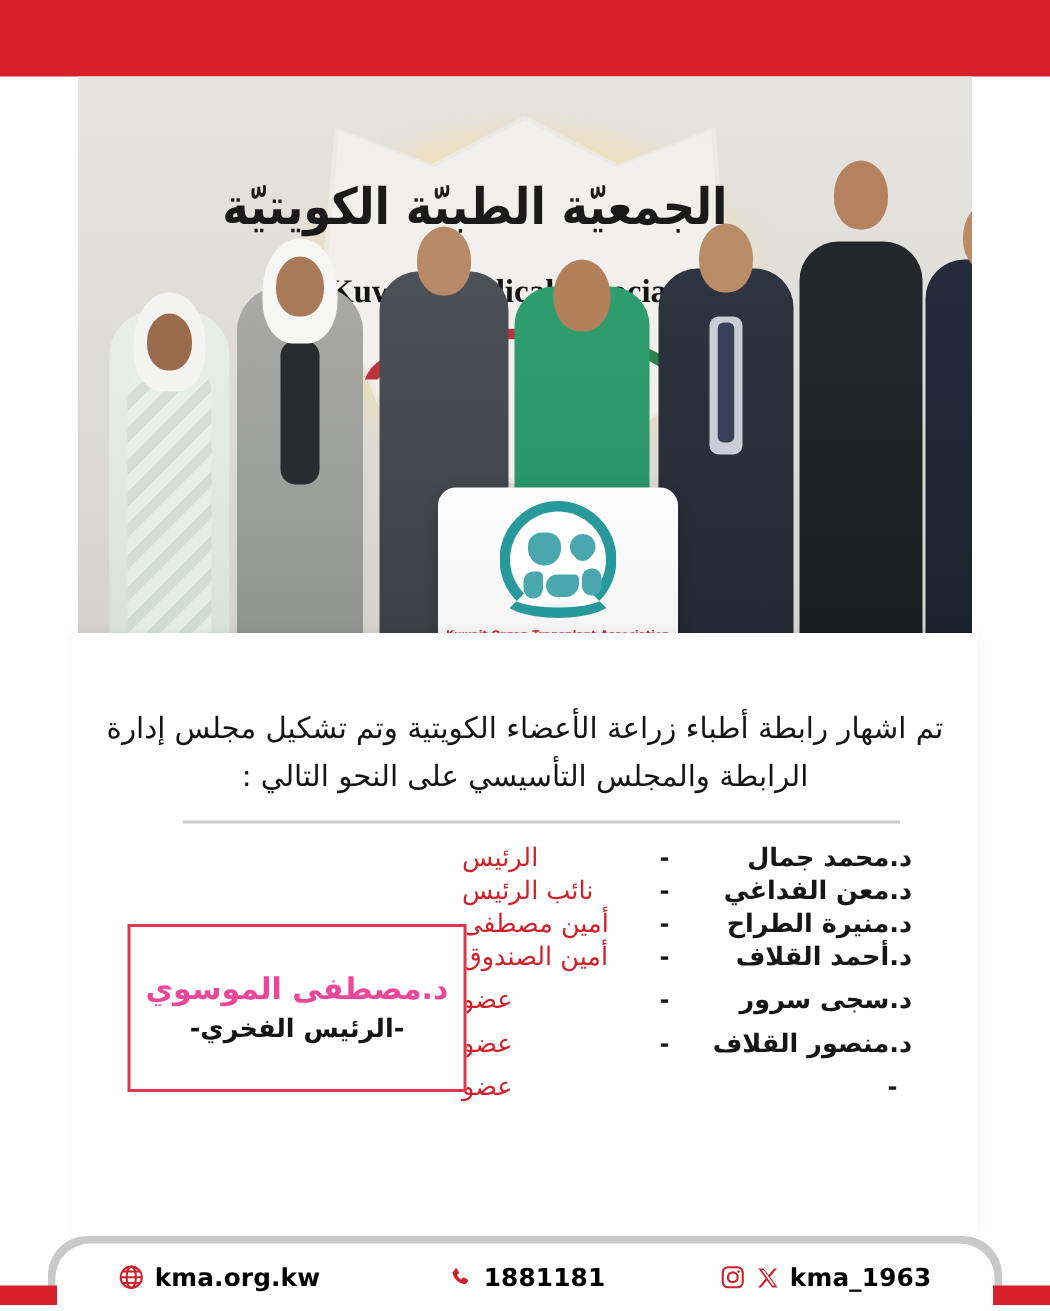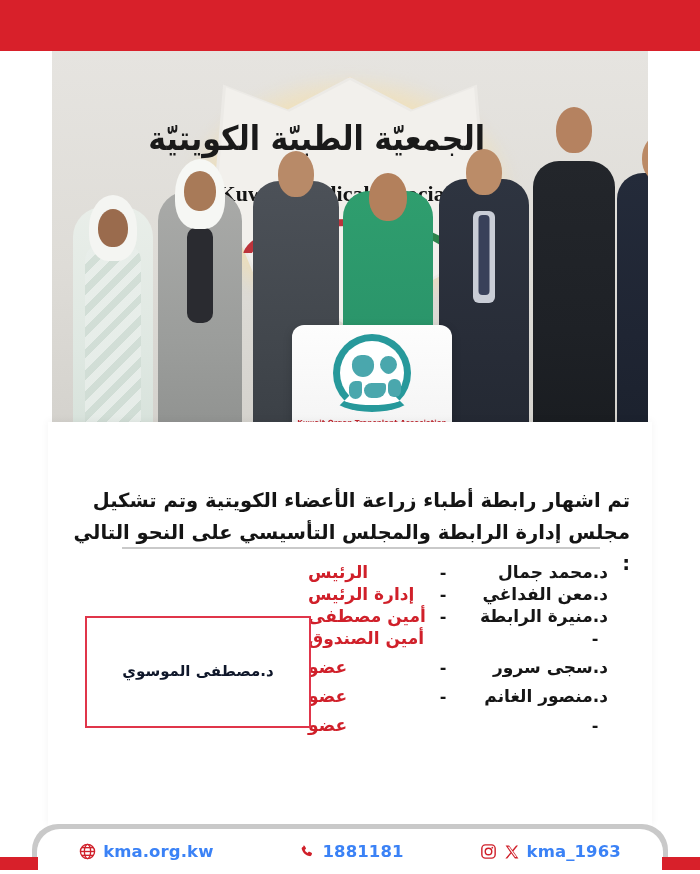--- a/index.html
+++ b/index.html
@@ -116,23 +116,23 @@
   }
 
   
   .content-card{
     position:absolute;left:48px;top:422px;width:604px;height:404px;
     background:#ffffff;
     box-shadow:0 -1px 8px rgba(0,0,0,.05);
   }
 
   .headline{
-    position:absolute;left:22px;right:22px;top:63px;
-    text-align:right;
-    font-size:19.5px;line-height:1.62;font-weight:700;color:#141414;
+    position:absolute;left:22px;right:22px;top:48px;
+    text-align:center;
+    font-size:19.5px;line-height:1.62;font-weight:400;color:#141414;
     letter-spacing:-0.2px;
   }
 
   .divider{
     position:absolute;left:74px;width:478px;top:125px;height:0;
     border-top:2px solid #c9c9c9;
   }
 
   
   .roster{
@@ -145,53 +145,53 @@
   }
   .r-name{
     font-size:17px;font-weight:700;color:#161616;
     width:152px;text-align:right;
   }
   .r-dash{
     font-size:16px;font-weight:700;color:#161616;
     width:26px;text-align:center;
   }
   .r-role{
-    font-size:17px;font-weight:700;color:#D0202A;
+    font-size:17px;font-weight:400;color:#D0202A;
     flex:1;text-align:left;
   }
   .roster-row.gap{margin-top:9px;}
 
   
   .honor-box{
     position:absolute;left:37px;top:194px;width:226px;height:112px;
     border:2.5px solid #E0354A;
     background:#fff;
     display:flex;flex-direction:column;
     align-items:center;justify-content:center;
     box-sizing:border-box;
   }
-  .honor-name{font-size:15px;font-weight:700;color:#0f172a;line-height:1.45;}
+  .honor-name{font-size:20px;font-weight:700;color:#ec4899;line-height:1.45;}
   .honor-role{font-size:17px;font-weight:700;color:#141414;line-height:1.45;}
 
   
   .footer-bar{
     position:absolute;left:32px;top:824px;width:636px;height:50px;
     background:#c9c9c9;
     border-radius:26px 26px 0 0;
   }
   .footer-inner{
     position:absolute;left:5px;top:5px;right:5px;bottom:0;
     background:#ffffff;
     border-radius:23px 23px 0 0;
     display:flex;align-items:center;justify-content:center;
     direction:ltr;
   }
   .f-item{
     display:flex;align-items:center;gap:7px;
-    font-size:16.5px;font-weight:700;color:#3b82f6;
+    font-size:16.5px;font-weight:700;color:#000000;
     direction:ltr;
   }
   .f-sp{width:86px;}
   .f-sp2{width:76px;}
   .f-text{letter-spacing:.1px;}
   .tab-red{
     position:absolute;top:857px;width:38px;height:13px;background:#D8202A;
   }
   .tab-left{left:0;}
   .tab-right{right:0;}
@@ -280,49 +280,51 @@
 
     <div class="roster">
       <div class="roster-row">
         <span class="r-name">د.محمد جمال</span>
         <span class="r-dash">-</span>
         <span class="r-role">الرئيس</span>
       </div>
       <div class="roster-row">
         <span class="r-name">د.معن الفداغي</span>
         <span class="r-dash">-</span>
-        <span class="r-role">إدارة الرئيس</span>
+        <span class="r-role">نائب الرئيس</span>
       </div>
       <div class="roster-row">
-        <span class="r-name">د.منيرة الرابطة</span>
+        <span class="r-name">د.منيرة الطراح</span>
         <span class="r-dash">-</span>
         <span class="r-role">أمين مصطفى</span>
       </div>
       <div class="roster-row">
+        <span class="r-name">د.أحمد القلاف</span>
         <span class="r-dash">-</span>
         <span class="r-role">أمين الصندوق</span>
       </div>
       <div class="roster-row gap">
         <span class="r-name">د.سجى سرور</span>
         <span class="r-dash">-</span>
         <span class="r-role">عضو</span>
       </div>
       <div class="roster-row gap">
-        <span class="r-name">د.منصور الغانم</span>
+        <span class="r-name">د.منصور القلاف</span>
         <span class="r-dash">-</span>
         <span class="r-role">عضو</span>
       </div>
       <div class="roster-row gap">
         <span class="r-dash">-</span>
         <span class="r-role">عضو</span>
       </div>
     </div>
 
     <div class="honor-box">
       <div class="honor-name">د.مصطفى الموسوي</div>
+      <div class="honor-role">-الرئيس الفخري-</div>
     </div>
   </div>
 
   <div class="footer-bar">
     <div class="footer-inner">
 
       <div class="f-item">
         <span>
           <svg width="17" height="17" viewBox="0 0 24 24" fill="none" stroke="#D0202A" stroke-width="1.9">
             <circle cx="12" cy="12" r="10"></circle>

